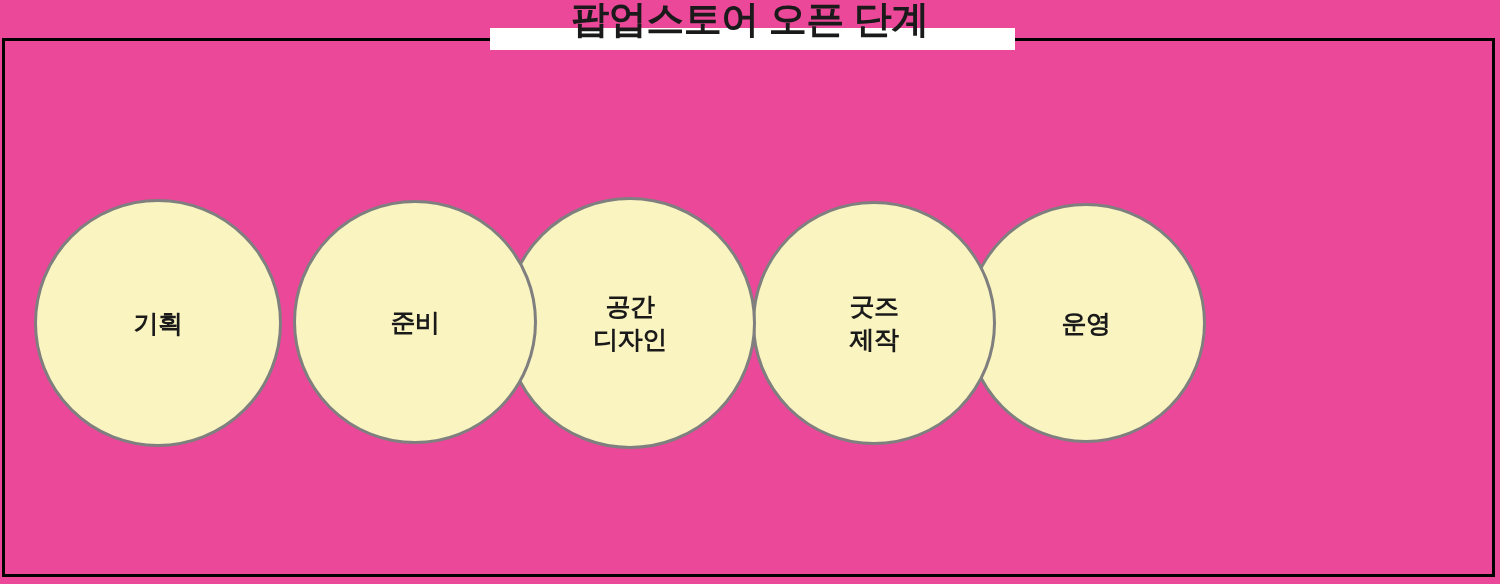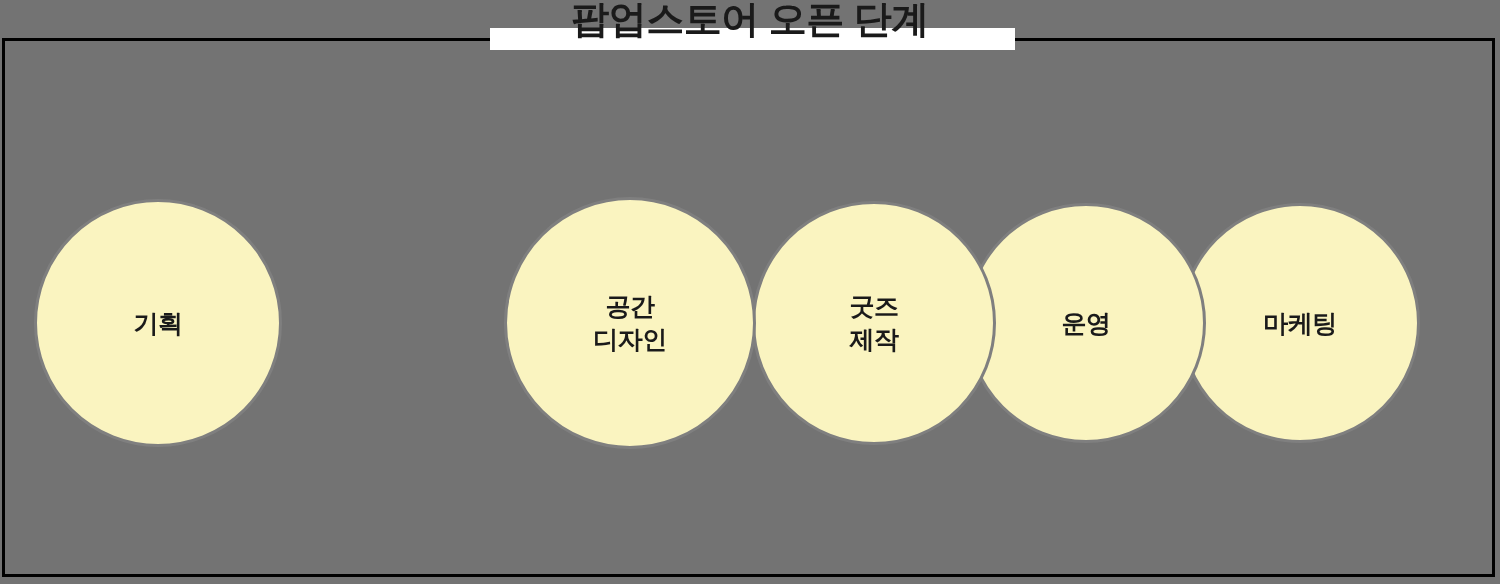--- a/index.html
+++ b/index.html
@@ -7,21 +7,21 @@
     padding: 0;
     background: #ffffff;
   }
   body {
     font-family: "Liberation Sans", "DejaVu Sans", sans-serif;
   }
   #canvas {
     position: relative;
     width: 1500px;
     height: 584px;
-    background: #737373;
+    background: #ec4899;
     overflow: hidden;
   }
 
   
   .frame {
     position: absolute;
     left: 2px;
     top: 38px;
     width: 1493px;
     height: 539px;
@@ -89,33 +89,33 @@
   <div class="frame"></div>
   <div class="title-mask"></div>
   <div class="frame-title">팝업스토어 오픈 단계</div>
 
   <div class="circles">
 
     <div class="node" style="left:34px; top:199px; width:248px; height:248px; z-index:16;">
       <span class="node-label">기획</span>
     </div>
 
+    <div class="node" style="left:293px; top:200px; width:244px; height:244px; z-index:15;">
+      <span class="node-label">준비</span>
+    </div>
 
     <div class="node" style="left:504px; top:197px; width:252px; height:252px; z-index:14;">
       <span class="node-label">공간
 디자인</span>
     </div>
 
     <div class="node" style="left:752px; top:201px; width:244px; height:244px; z-index:13;">
       <span class="node-label">굿즈
 제작</span>
     </div>
 
     <div class="node" style="left:966px; top:203px; width:240px; height:240px; z-index:12;">
       <span class="node-label">운영</span>
     </div>
 
-    <div class="node" style="left:1180px; top:203px; width:240px; height:240px; z-index:11;">
-      <span class="node-label">마케팅</span>
-    </div>
 
   </div>
 </div>
 
 </body></html>

